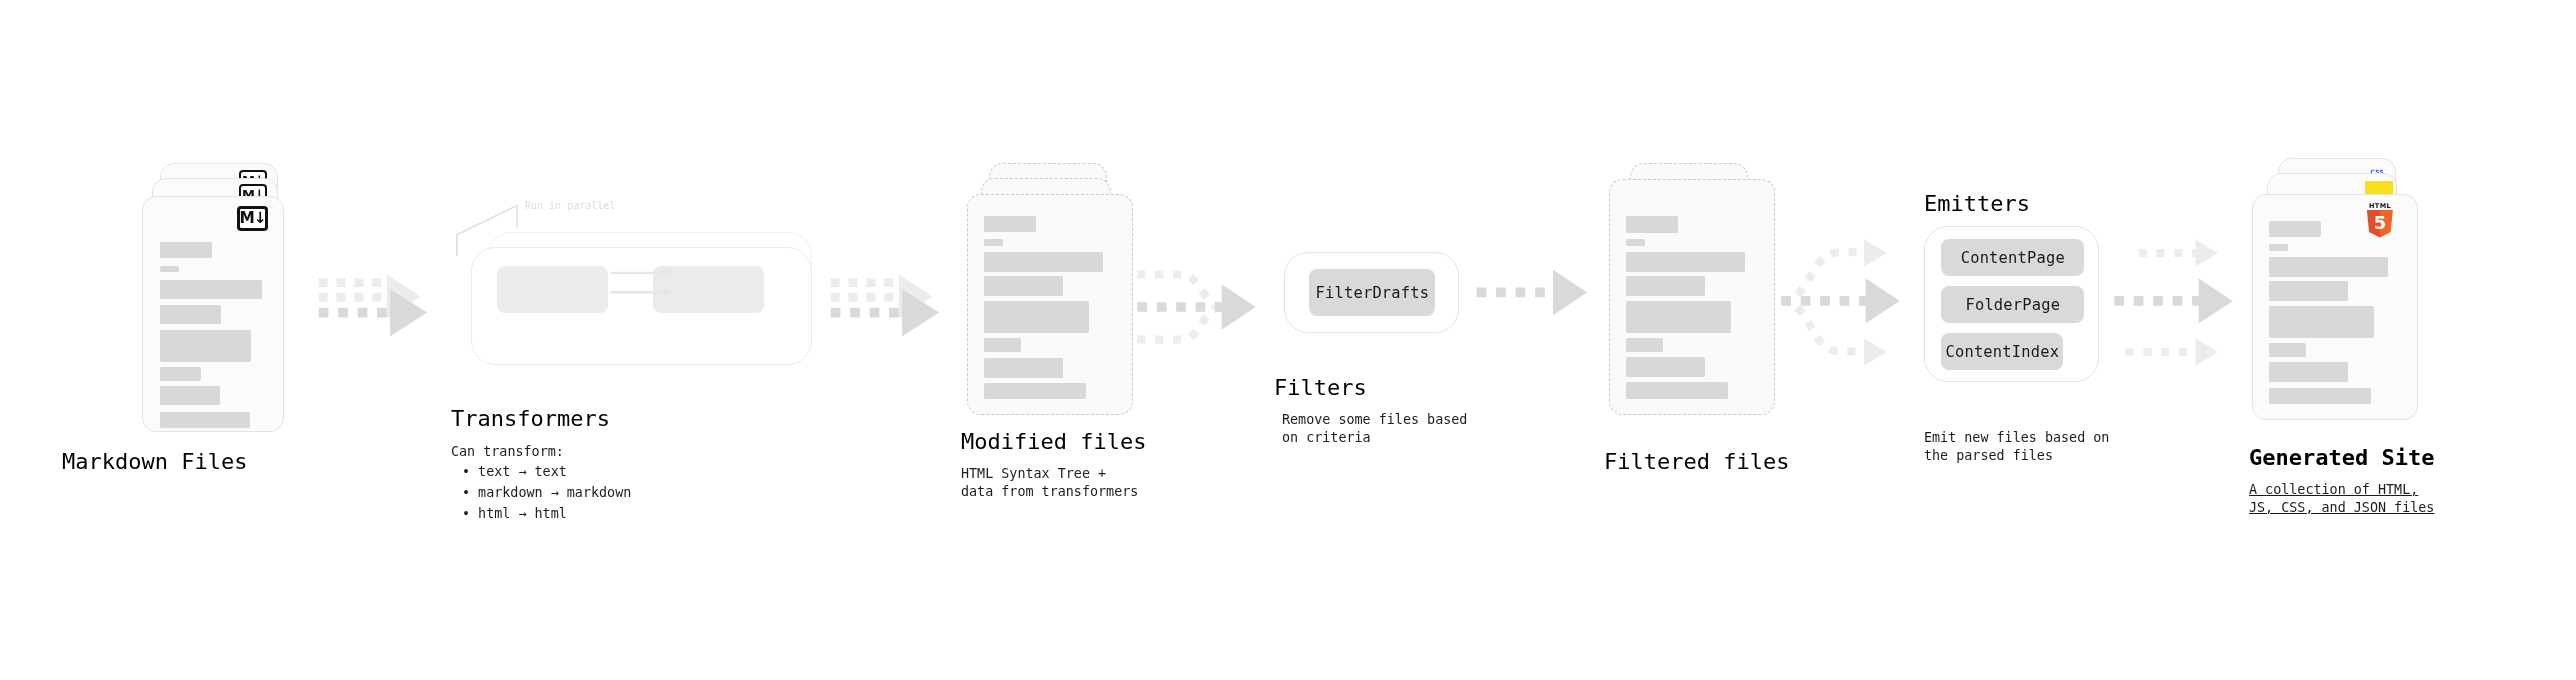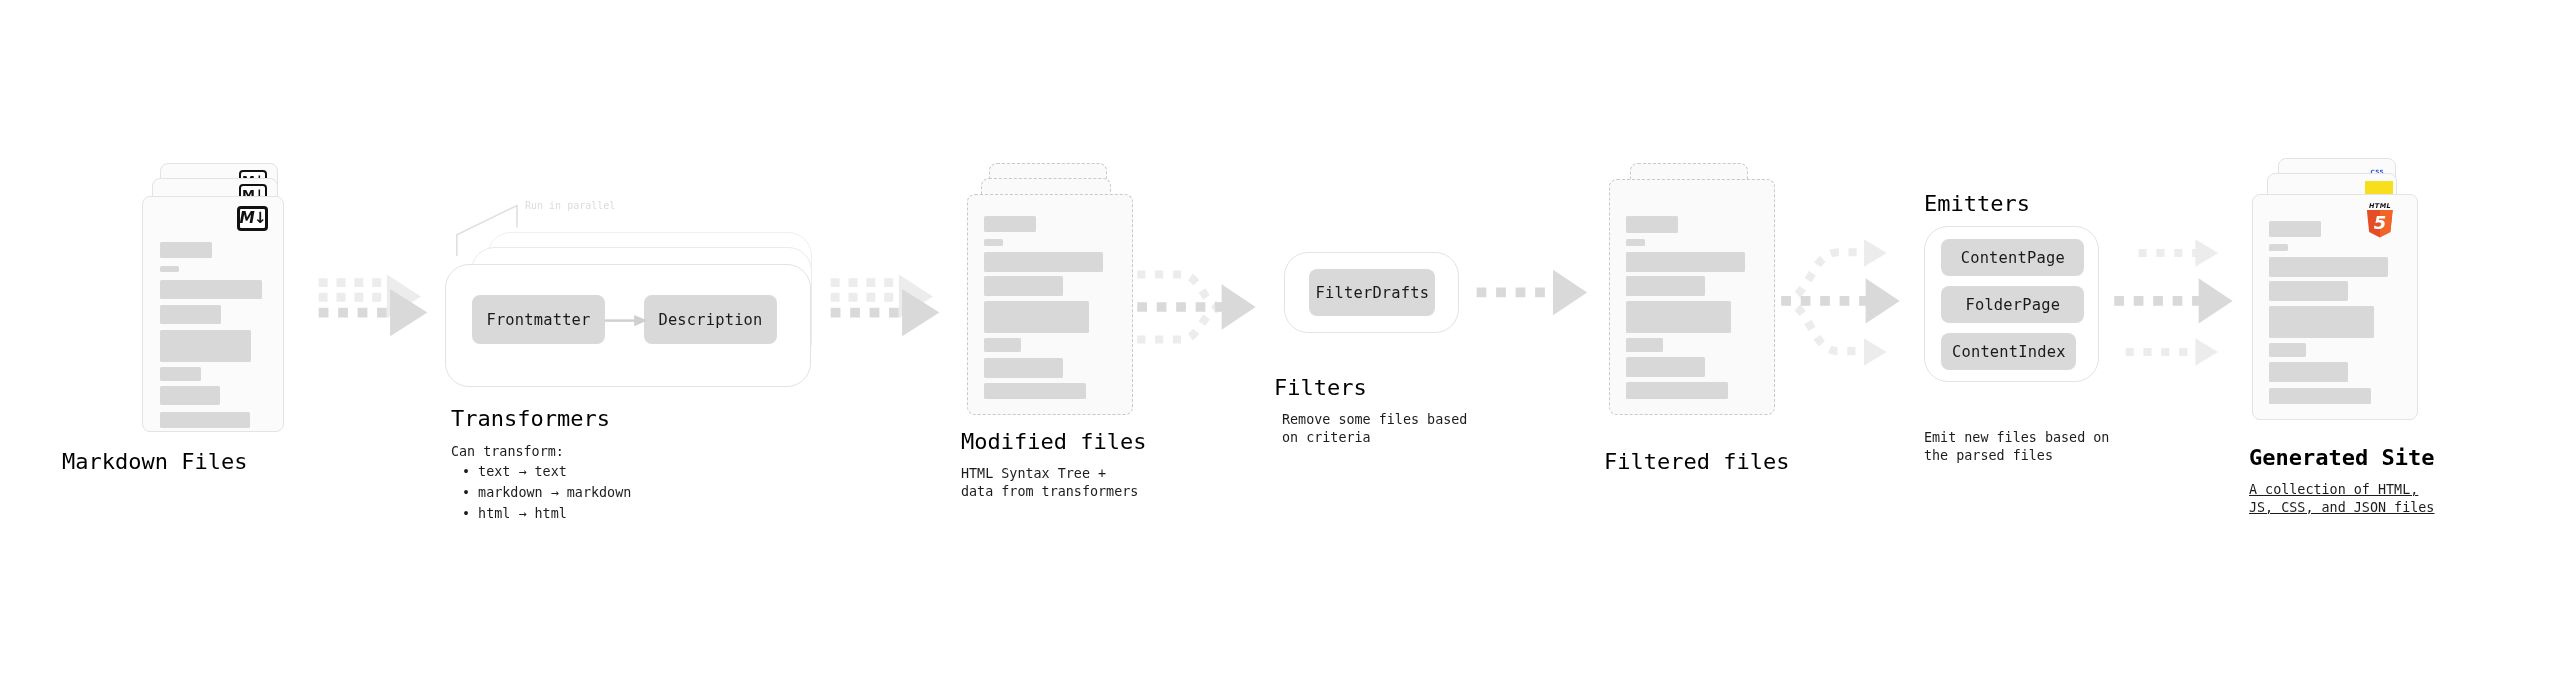--- a/index.html
+++ b/index.html
@@ -7,23 +7,22 @@
     width:2576px;height:681px;overflow:hidden;position:relative;
     font-family:"DejaVu Sans Mono","Liberation Mono",monospace;
     color:#141414;
   }
   .stage{position:absolute;inset:0;}
 
   
   .filestack{position:absolute;}
   .card{
     position:absolute;left:0;top:0;
-    background:#fbfbfb;border:1.6px solid #e3e3e3;border-radius:8px;
+    background:#fbfbfb;border:1.6px solid #e3e3e3;border-radius:14px;
     box-sizing:border-box;
-    font-style:italic;
   }
   .card.dashed{border:1.6px dashed #c9c9c9;background:#fafafa;}
   .card.back1{opacity:1;}
   .bar{position:absolute;background:#d8d8d8;border-radius:1.6px;}
 
   
   .md-badge{
     position:absolute;width:31px;height:24.4px;border:3.3px solid #111;
     border-radius:4.1px;box-sizing:border-box;background:#fff;
     display:flex;align-items:center;justify-content:center;
@@ -141,28 +140,20 @@
 
     <svg style="left:159px;top:23px;width:98px;height:73px;" viewBox="0 0 120 90" width="98" height="73">
       <g stroke="#e6e6e6" stroke-width="3" fill="none">
         <path d="M8,22 H74"></path>
           <path d="M8,46 H74"></path>
       </g>
       <polygon points="72,16 72,28 86,22" fill="#e6e6e6"></polygon>
       <polygon points="72,40 72,52 86,46" fill="#e6e6e6"></polygon>
     </svg>
 
-    <div class="panel" style="left:0px;top:32px;width:366px;height:123px;">
-      <div class="chip" style="left:26px;top:30px;width:133px;height:49px;">Frontmatter</div>
-      <div class="chip" style="left:198px;top:30px;width:133px;height:49px;">Description</div>
-      <svg style="left:154px;top:45px;width:57px;height:24.4px;" viewBox="0 0 70 30" width="57" height="24.4">
-        <path d="M6,13 H44" stroke="#cfcfcf" stroke-width="3" fill="none"></path>
-        <polygon points="42,6 42,20 58,13" fill="#cfcfcf"></polygon>
-      </svg>
-    </div>
   </div>
   <div class="title" style="left:451px;top:406px;">Transformers</div>
   <div class="subtitle" style="left:451px;top:443px;">Can transform:</div>
   <ul class="ul" style="position:absolute;left:462px;top:462px;font-size:13.4px;line-height:1.55;color:#1c1c1c;white-space:nowrap;">
     <li>• text → text</li>
     <li>• markdown → markdown</li>
     <li>• html → html</li>
   </ul>
 
   <svg style="left:829px;top:268px;width:134px;height:73px;" viewBox="0 0 165 90" width="134" height="73">
@@ -238,21 +229,21 @@
     </g>
     <path d="M4,80 H112" stroke="#d9d9d9" stroke-width="12" stroke-dasharray="12 12" fill="none"></path>
     <polygon points="106,4 106,38 134,21" fill="#ececec"></polygon>
     <polygon points="106,126 106,160 134,143" fill="#ececec"></polygon>
     <polygon points="108,52 108,108 150,80" fill="#d9d9d9"></polygon>
   </svg>
 
   <div class="panel" style="left:1924px;top:226px;width:175px;height:156px;">
     <div class="chip" style="left:16.3px;top:12.2px;width:143px;height:37px;">ContentPage</div>
     <div class="chip" style="left:16.3px;top:59px;width:143px;height:37px;">FolderPage</div>
-    <div class="chip" style="left:16.3px;top:106px;width:135px;height:37px;">ContentIndex</div>
+    <div class="chip" style="left:16.3px;top:106px;width:122px;height:37px;">ContentIndex</div>
   </div>
   <div class="title" style="left:1924px;top:191px;">Emitters</div>
   <div class="subtitle" style="left:1924px;top:429px;">Emit new files based on
 the parsed files</div>
 
   <svg style="left:2111px;top:236px;width:146px;height:146px;" viewBox="0 0 180 180" width="146" height="146">
     <g stroke="#ececec" stroke-width="10" stroke-dasharray="10 12" fill="none">
       <path d="M34,21 H106"></path>
       <path d="M18,143 H106"></path>
     </g>

